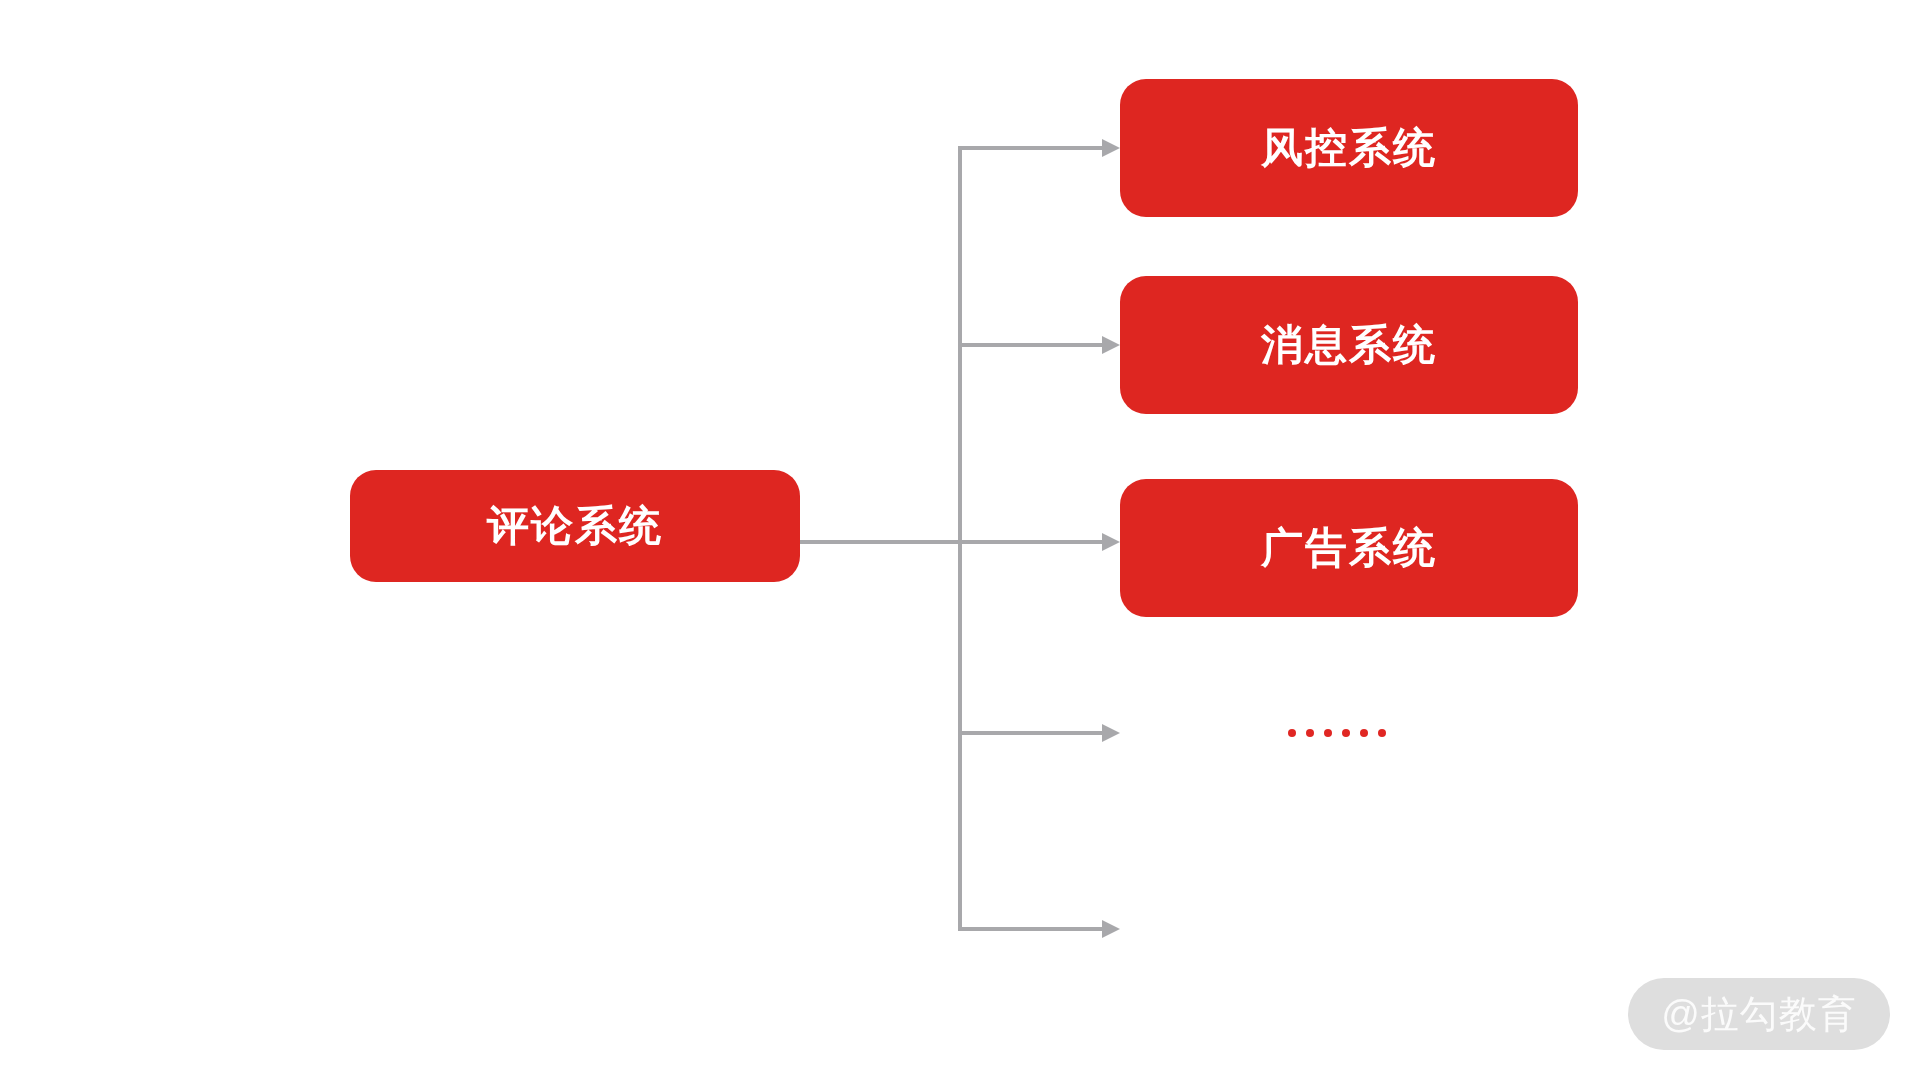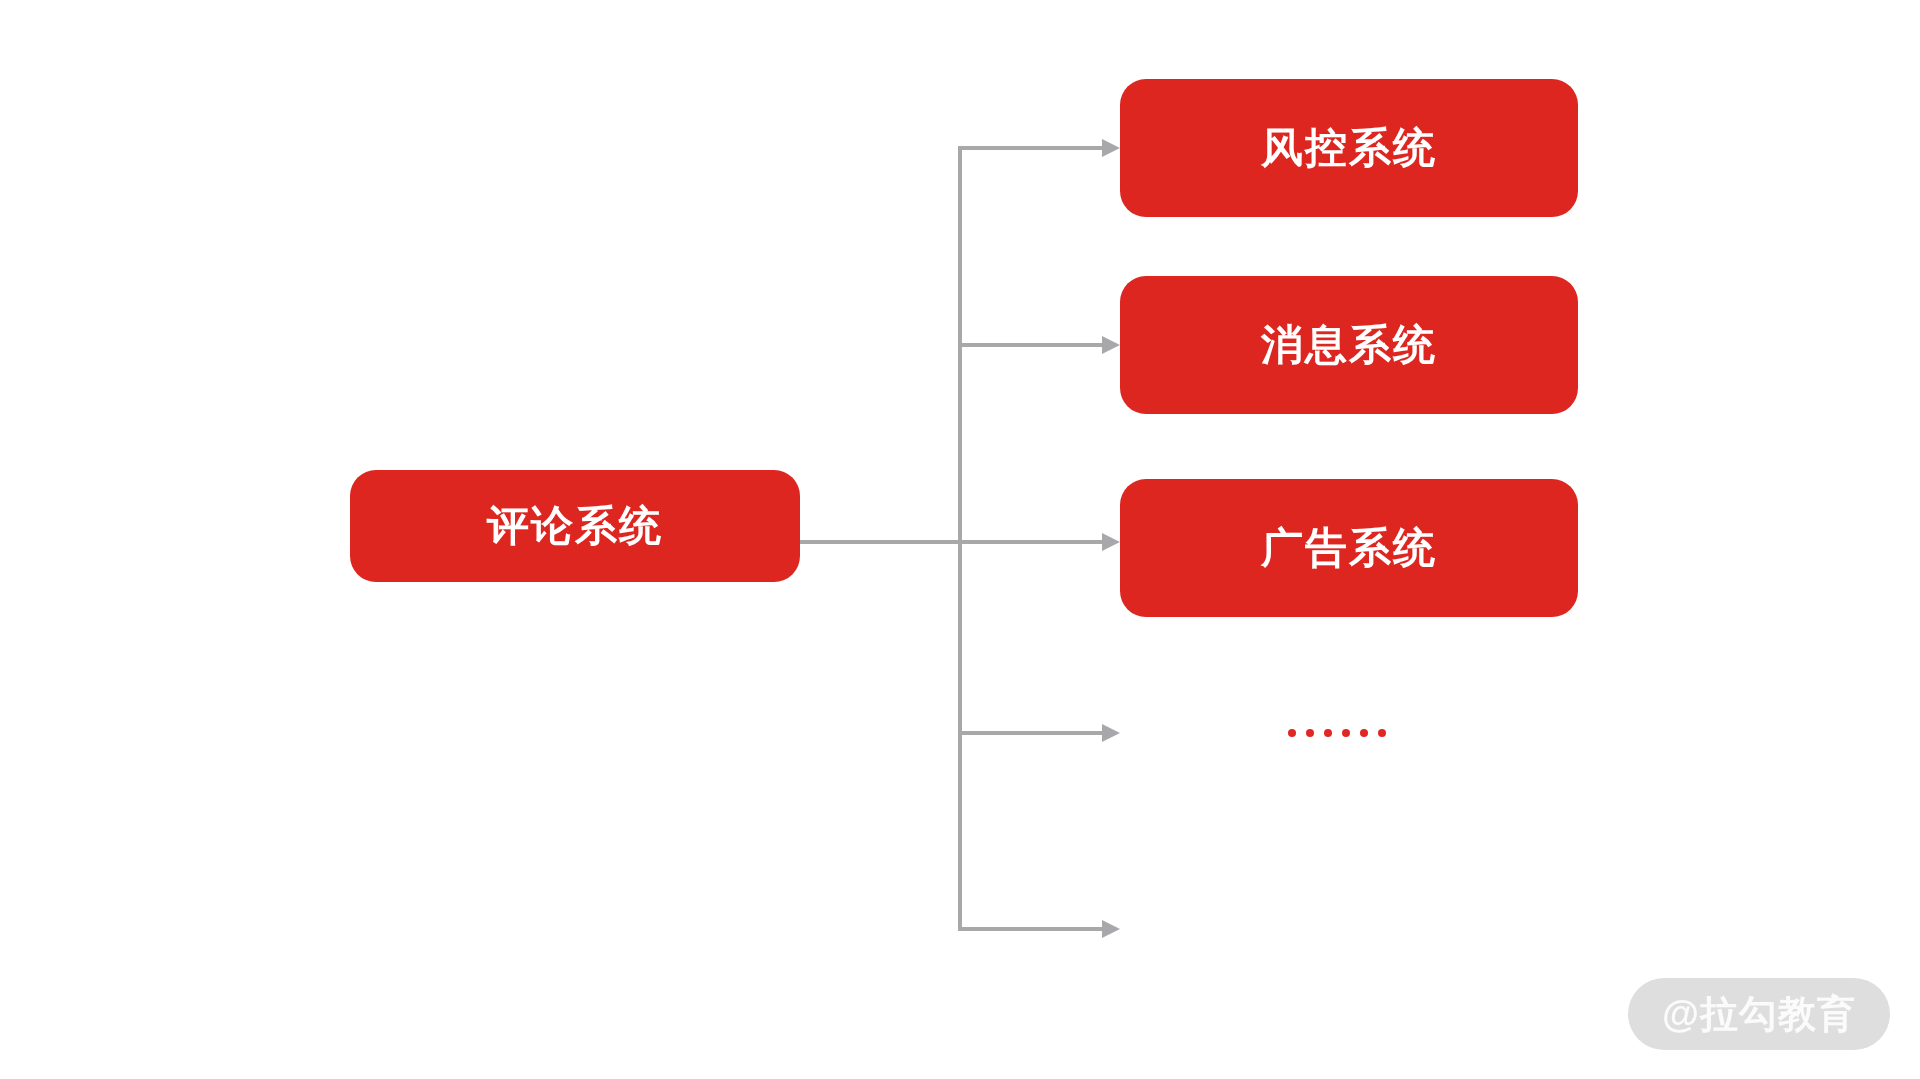--- a/index.html
+++ b/index.html
@@ -66,21 +66,21 @@
     background:var(--dot);
     display:inline-block;
   }
   
   .watermark{
     position:absolute;left:1628px;top:978px;
     width:262px;height:72px;border-radius:36px;
     background:var(--wm-bg);
     display:flex;align-items:center;justify-content:center;
     color:var(--wm-text);
-    font-size:38px;font-weight:700;letter-spacing:1px;
+    font-size:38px;font-weight:400;letter-spacing:1px;
   }
 </style>
 </head>
 <body>
 
 <div class="stage">
 
   <div class="node root">
     <span>评论系统</span>
   </div>

